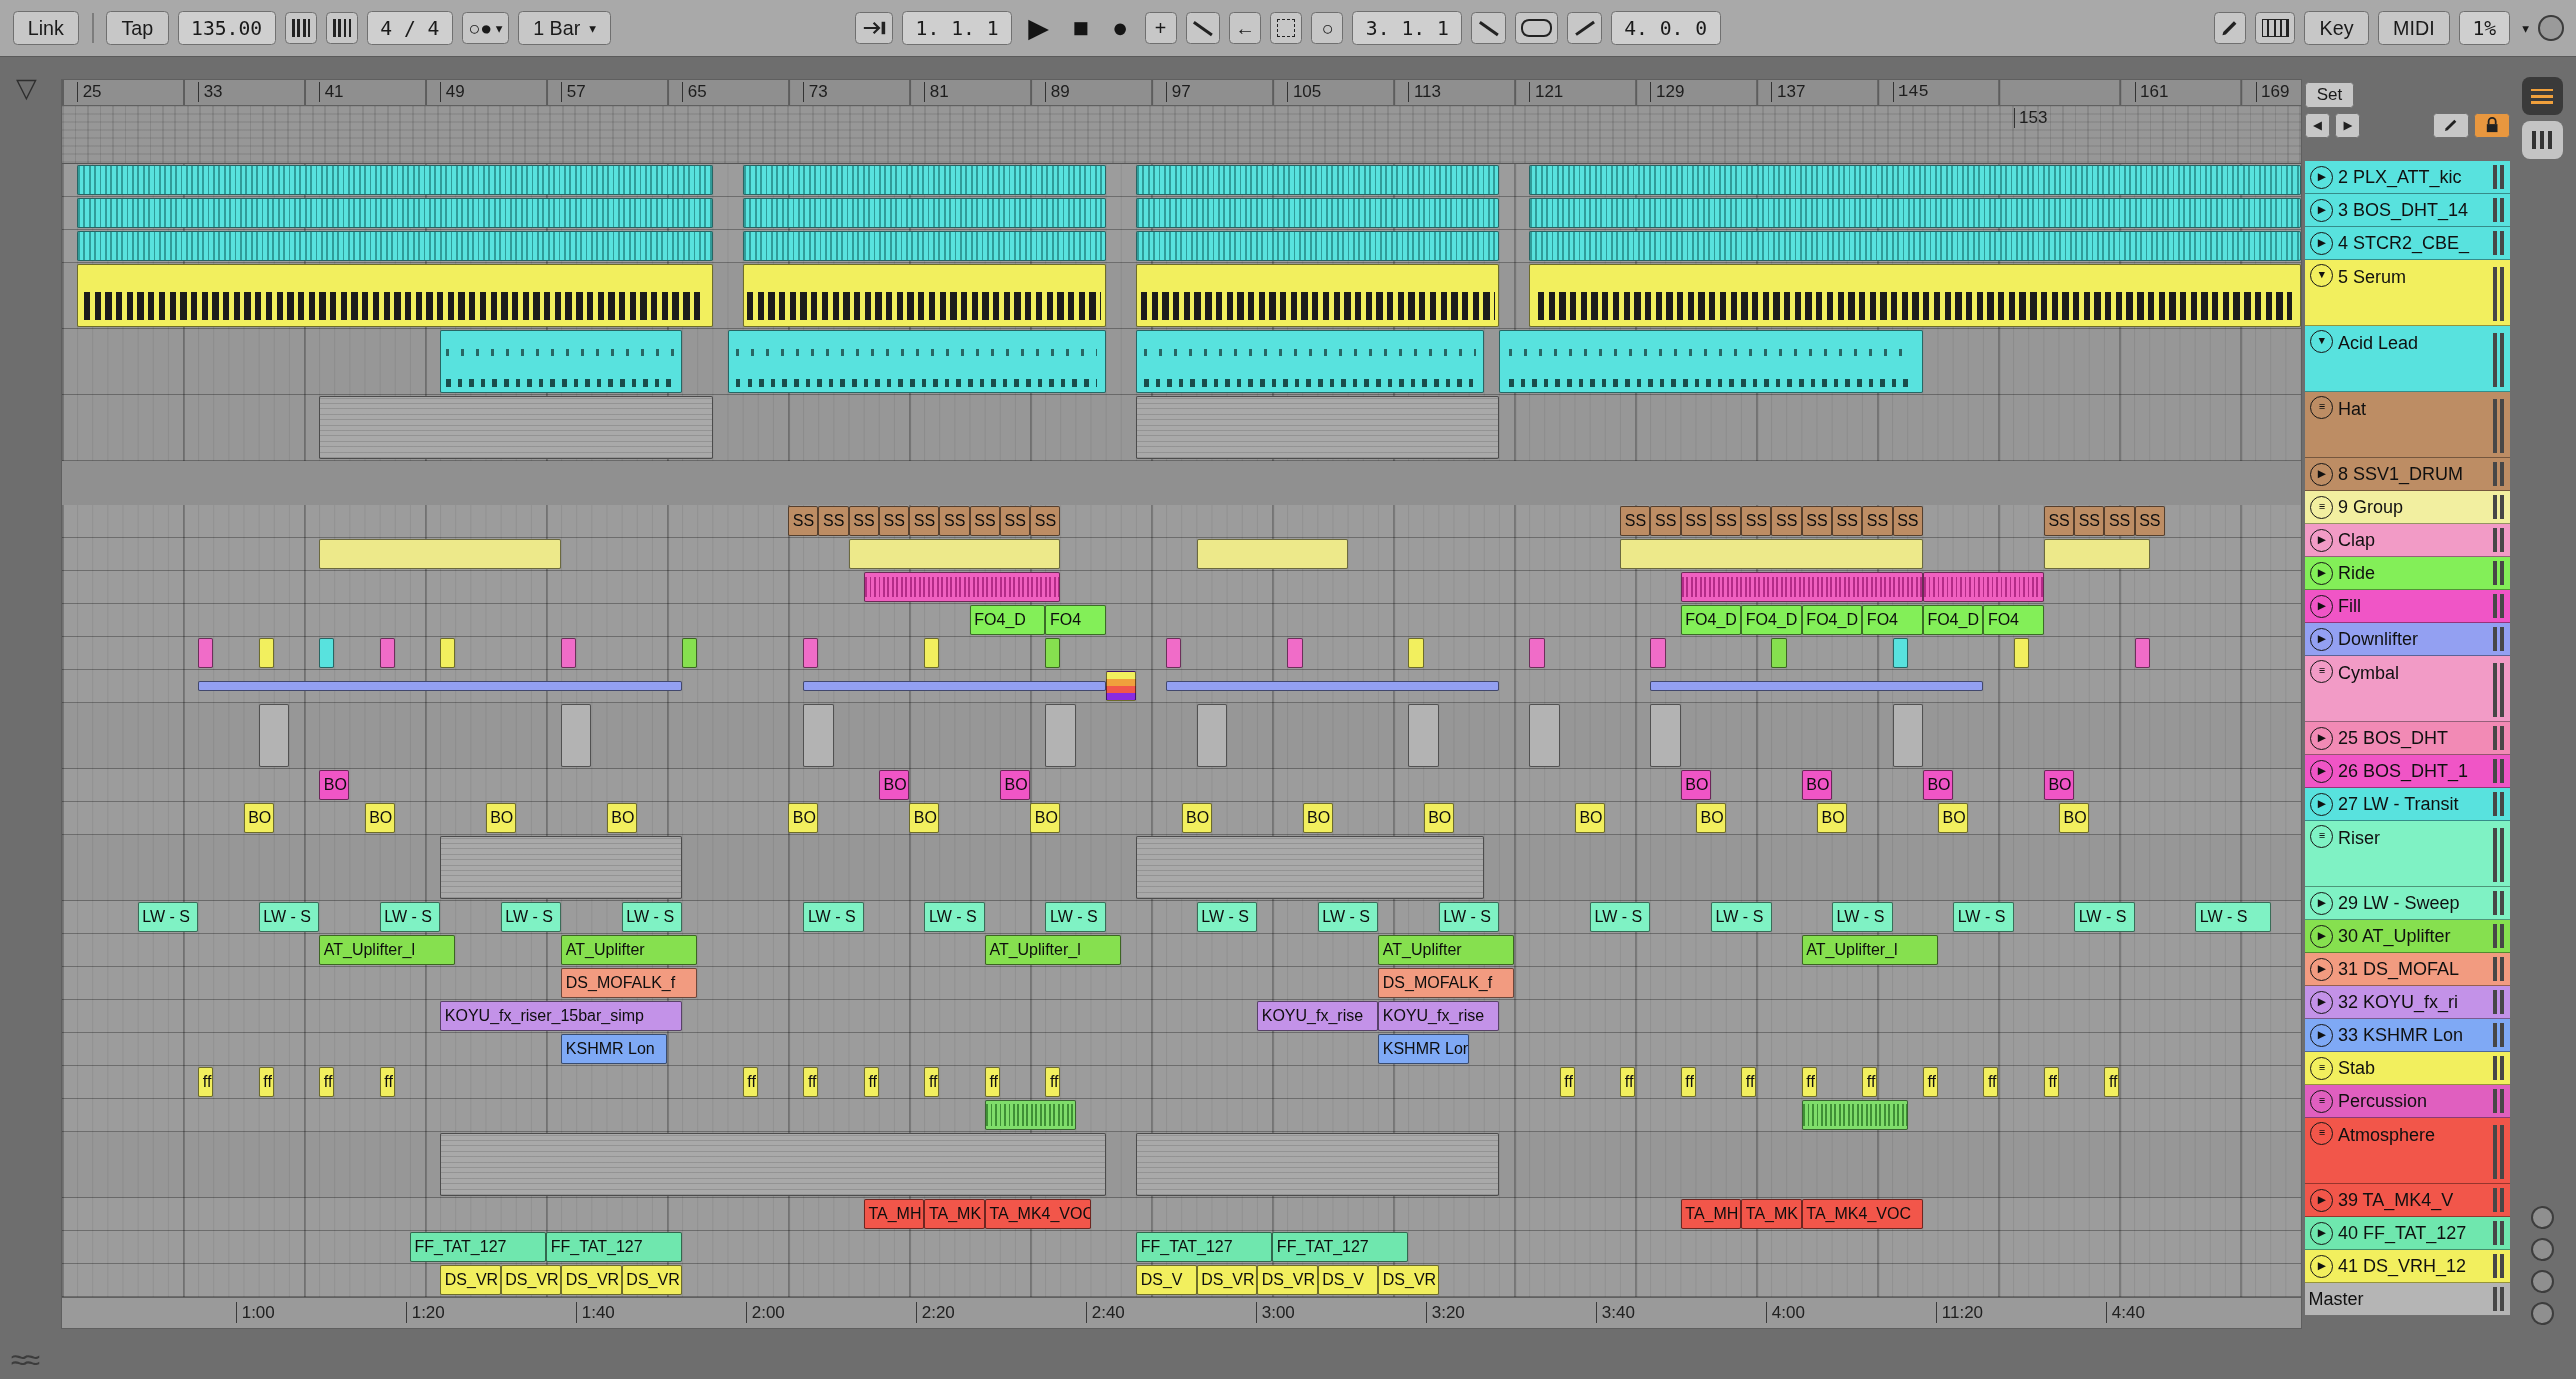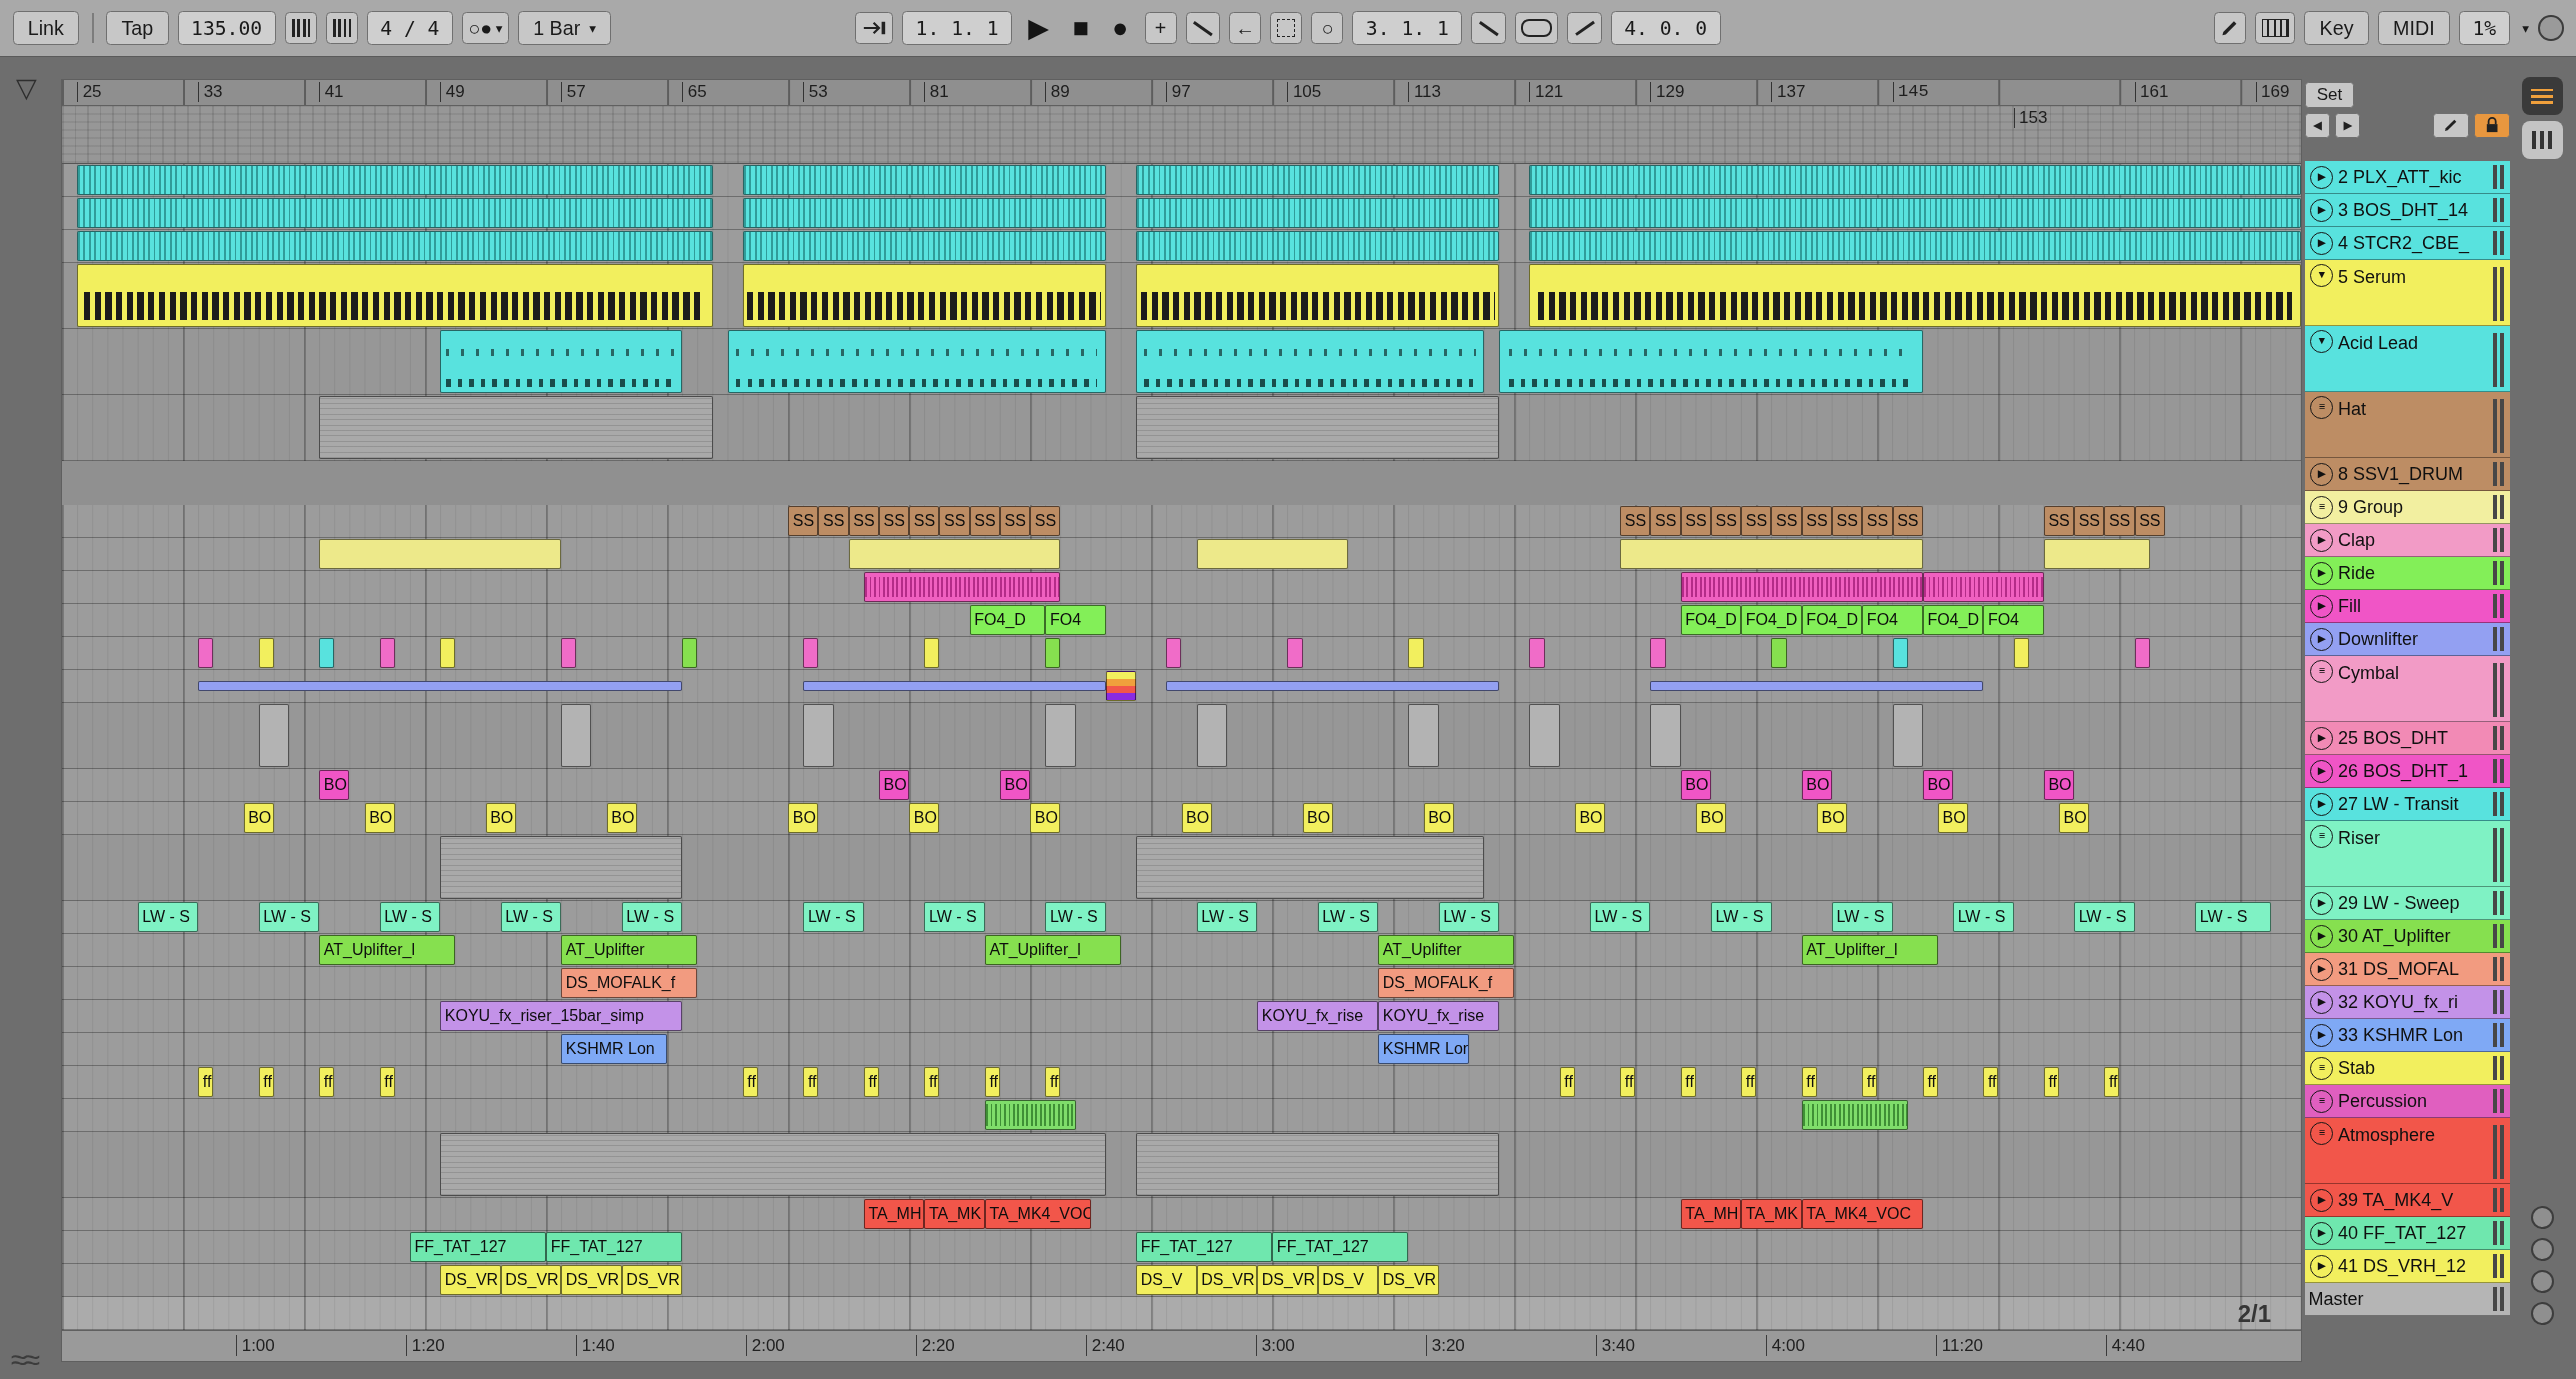--- a/index.html
+++ b/index.html
@@ -184,21 +184,21 @@
 <div class="fold-arr">▽</div>
 
 <div class="arrange">
   <div class="bar-ruler">
       <span class="bar-num" style="left: 0.676%;">25</span>
       <span class="bar-num" style="left: 6.081%;">33</span>
       <span class="bar-num" style="left: 11.486%;">41</span>
       <span class="bar-num" style="left: 16.892%;">49</span>
       <span class="bar-num" style="left: 22.297%;">57</span>
       <span class="bar-num" style="left: 27.703%;">65</span>
-      <span class="bar-num" style="left: 33.108%;">53</span>
+      <span class="bar-num" style="left: 33.108%;">73</span>
       <span class="bar-num" style="left: 38.514%;">81</span>
       <span class="bar-num" style="left: 43.919%;">89</span>
       <span class="bar-num" style="left: 49.324%;">97</span>
       <span class="bar-num" style="left: 54.73%;">105</span>
       <span class="bar-num" style="left: 60.135%;">113</span>
       <span class="bar-num" style="left: 65.541%;">121</span>
       <span class="bar-num" style="left: 70.946%;">129</span>
       <span class="bar-num" style="left: 76.351%;">137</span>
       <span class="bar-num" style="left: 81.757%; font-family: Liberation Mono, monospace;">145</span>
       <span class="bar-num" style="left: 87.162%; margin-top: 26px;">153</span>
@@ -686,23 +686,20 @@
         <div class="clip" style="left: 53.378%; width: 2.703%; background-color: rgb(242, 239, 94);">
           <span class="clip-label">DS_VR</span>
         </div>
         <div class="clip" style="left: 56.081%; width: 2.703%; background-color: rgb(242, 239, 94);">
           <span class="clip-label">DS_V</span>
         </div>
         <div class="clip" style="left: 58.784%; width: 2.703%; background-color: rgb(242, 239, 94);">
           <span class="clip-label">DS_VR</span>
         </div>
       </div>
-      <div class="lane master-lane" style="height: 33px;">
-        <div class="master-sig">2/1</div>
-      </div>
     </div>
   <div class="time-ruler">
       <span class="time-num" style="left: 7.78%;">1:00</span>
       <span class="time-num" style="left: 15.373%;">1:20</span>
       <span class="time-num" style="left: 22.966%;">1:40</span>
       <span class="time-num" style="left: 30.559%;">2:00</span>
       <span class="time-num" style="left: 38.152%;">2:20</span>
       <span class="time-num" style="left: 45.745%;">2:40</span>
       <span class="time-num" style="left: 53.338%;">3:00</span>
       <span class="time-num" style="left: 60.931%;">3:20</span>

